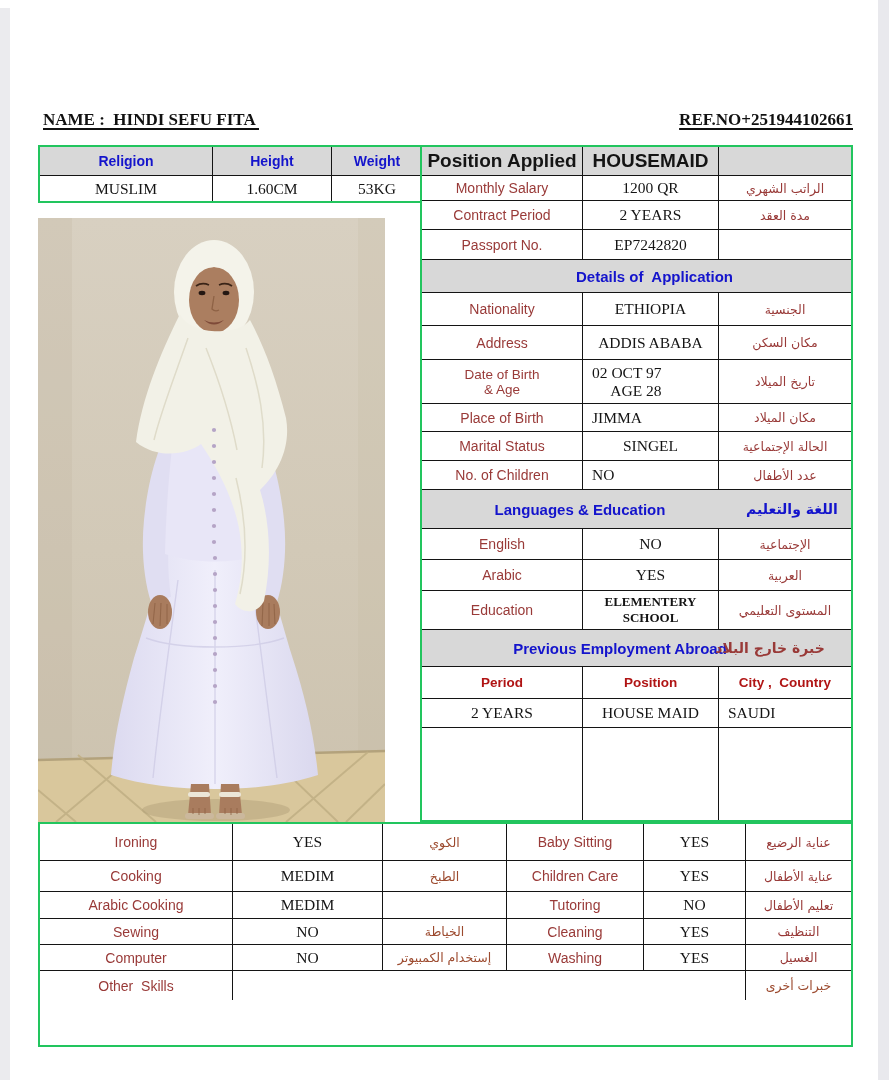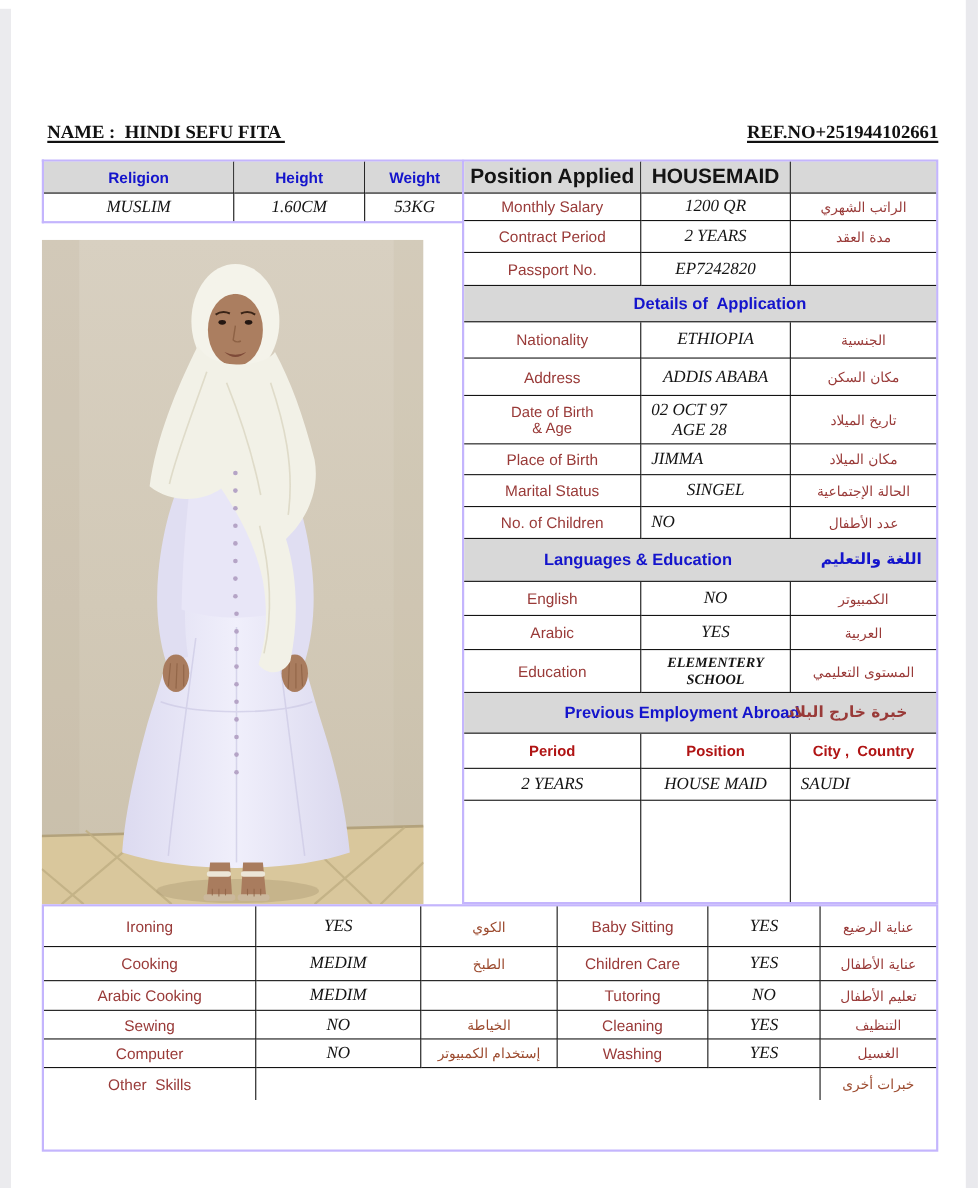--- a/index.html
+++ b/index.html
@@ -12,42 +12,42 @@
   #strip-right { left:878px; top:0; width:11px; height:1080px; background:#e9e9ed; }
 
   
   #doc-header { position:absolute; left:43px; top:110px; width:810px; height:26px;
                 display:flex; justify-content:space-between; align-items:flex-start;gap:13px; }
   .doc-head-txt { font-family:"Liberation Serif", serif; font-weight:bold; font-size:17px;
                   color:#111; text-decoration:underline; text-decoration-thickness:2px;
                   text-underline-offset:3px; white-space:pre-wrap; }
 
   
-  .tbl { position:absolute; display:grid; background:#fff; border:2px solid #c4b5fd; }
+  .tbl { position:absolute; display:grid; background:#fff; border:2px solid #22c55e; }
   #tbl-profile { left:38px;  top:145px; width:384px; height:58px;
                  grid-template-columns:173px 119px 1fr; grid-template-rows:29px 1fr;
                  border-right:none; }
   #tbl-app     { left:420px; top:145px; width:433px; height:677px;
                  grid-template-columns:161px 136px 1fr;
                  grid-template-rows:29px 25px 29px 30px 33px 33px 34px 44px 28px 29px 29px 39px 31px 31px 39px 37px 32px 29px 1fr; }
   #tbl-skills  { left:38px;  top:822px; width:815px; height:225px;
                  grid-template-columns:193px 150px 124px 137px 102px 1fr;
                  grid-template-rows:37px 31px 27px 26px 26px 29px 1fr; }
 
   .cell { display:flex; align-items:center; justify-content:center; overflow:hidden; }
   .br { border-right:1.6px solid #141414; }
   .bb { border-bottom:1.6px solid #141414; }
   .gray { background:#d8d8d8; }
   .rel { position:relative; }
 
   .hdr-blue { color:#1414cc; font-weight:bold; font-size:14px; }
   .hdr-blk  { color:#141414; font-weight:bold; font-size:19px; }
   .lbl      { color:#993a38; font-size:14px; text-align:center; }
   .lbl-sm   { font-size:13.5px; }
-  .val      { font-family:"Liberation Serif", serif; color:#141414; font-size:15.5px; text-align:center;font-style:italic; }
+  .val      { font-family:"Liberation Serif", serif; color:#141414; font-size:15.5px; text-align:center; }
   .val-left { justify-content:flex-start; padding-left:9px; text-align:right; }
   .val-sm   { font-size:13px; font-weight:bold; }
   .ar       { font-family:"DejaVu Sans", sans-serif; direction:rtl; color:#993a38; font-size:12.5px; text-align:center; }
   .ar-warm  { color:#9c4a2e; }
   .redhdr   { color:#b01414; font-weight:bold; font-size:13.5px; }
   .sect-en  { color:#1414cc; font-weight:bold; font-size:15px; white-space:pre-wrap;padding-left:36px; }
   .sect-ar  { font-family:"DejaVu Sans", sans-serif; direction:rtl; font-size:14px; }
   .pre      { white-space:pre-line; }
   .prews    { white-space:pre-wrap; }
   .abs-c    { position:absolute; top:50%; transform:translate(-50%,-50%); white-space:nowrap; }
@@ -122,21 +122,21 @@
     <div class="cell val val-left br bb">NO</div>
     <div class="cell ar bb">عدد الأطفال</div>
 
     <div class="gray bb rel" style="grid-column:1/4">
       <span class="sect-en abs-c" style="left:140px">Languages &amp; Education</span>
       <span class="sect-ar abs-c" style="left:370px; color:#1414cc; font-weight:bold">اللغة والتعليم</span>
     </div>
 
     <div class="cell lbl br bb">English</div>
     <div class="cell val br bb">NO</div>
-    <div class="cell ar bb">الكمبيوتر</div>
+    <div class="cell ar bb">الإجتماعية</div>
 
     <div class="cell lbl br bb">Arabic</div>
     <div class="cell val br bb">YES</div>
     <div class="cell ar bb">العربية</div>
 
     <div class="cell lbl br bb">Education</div>
     <div class="cell val val-sm br bb pre">ELEMENTERY
 SCHOOL</div>
     <div class="cell ar bb">المستوى التعليمي</div>
 

